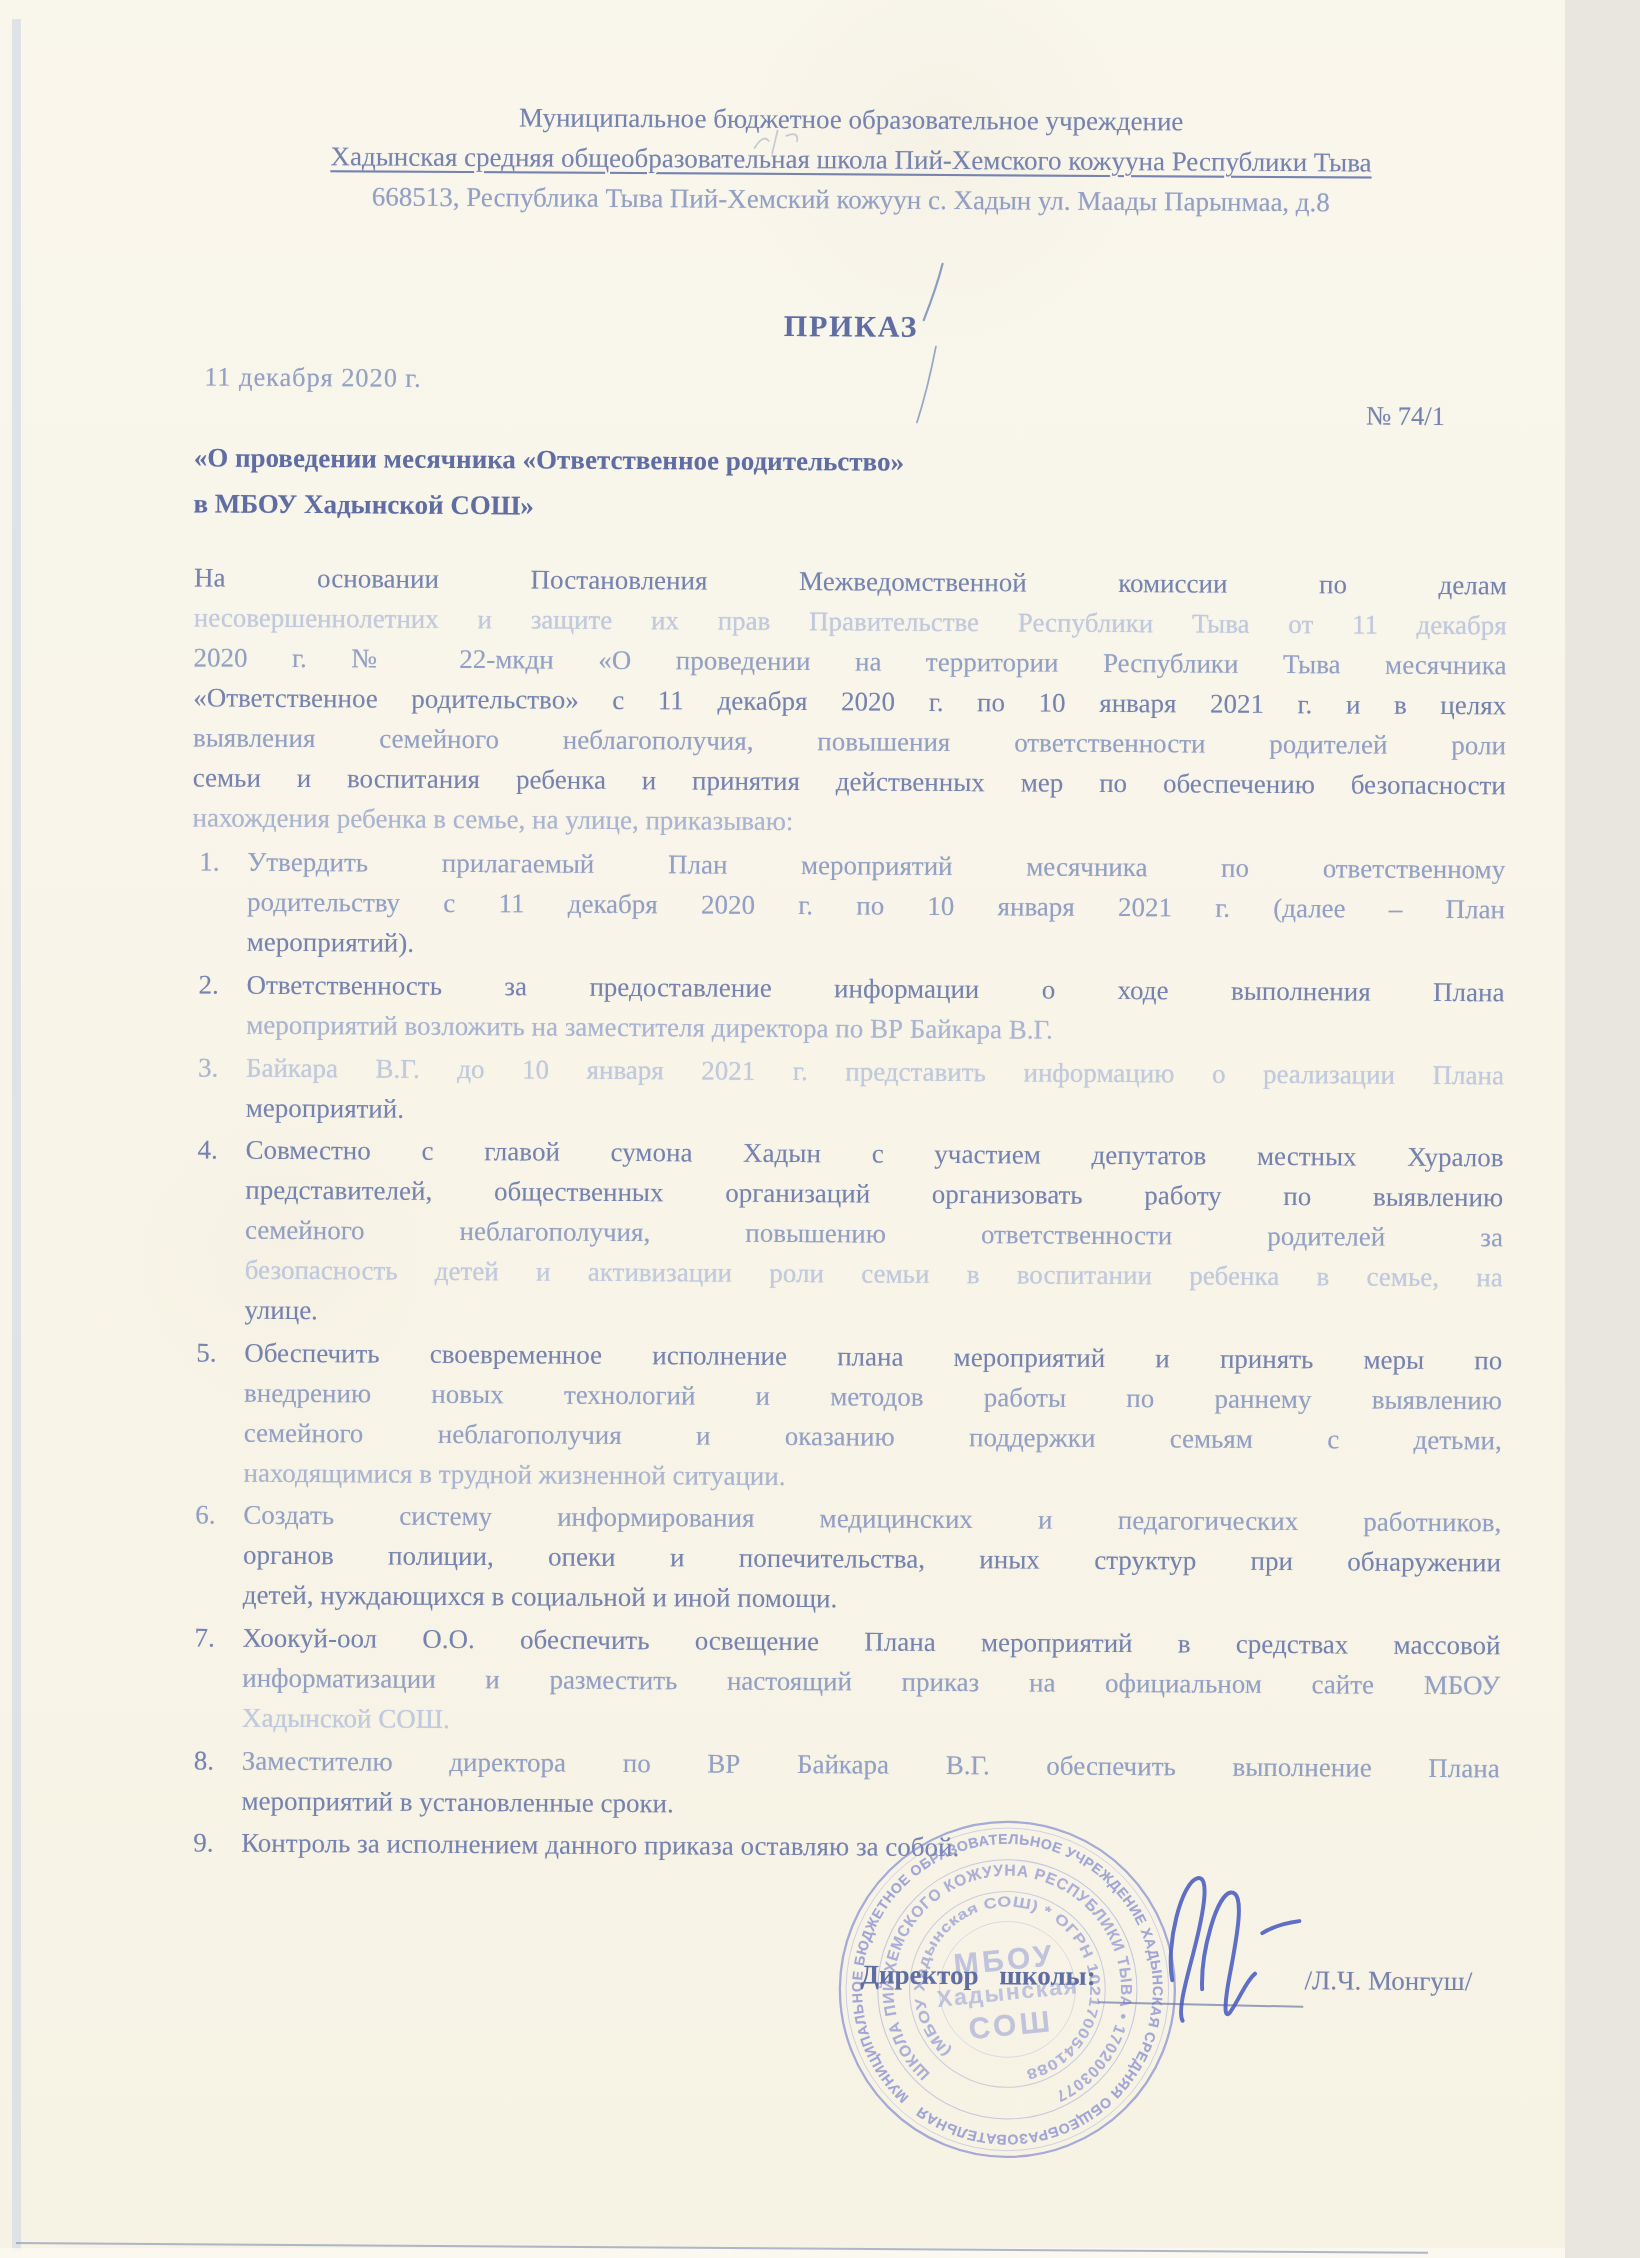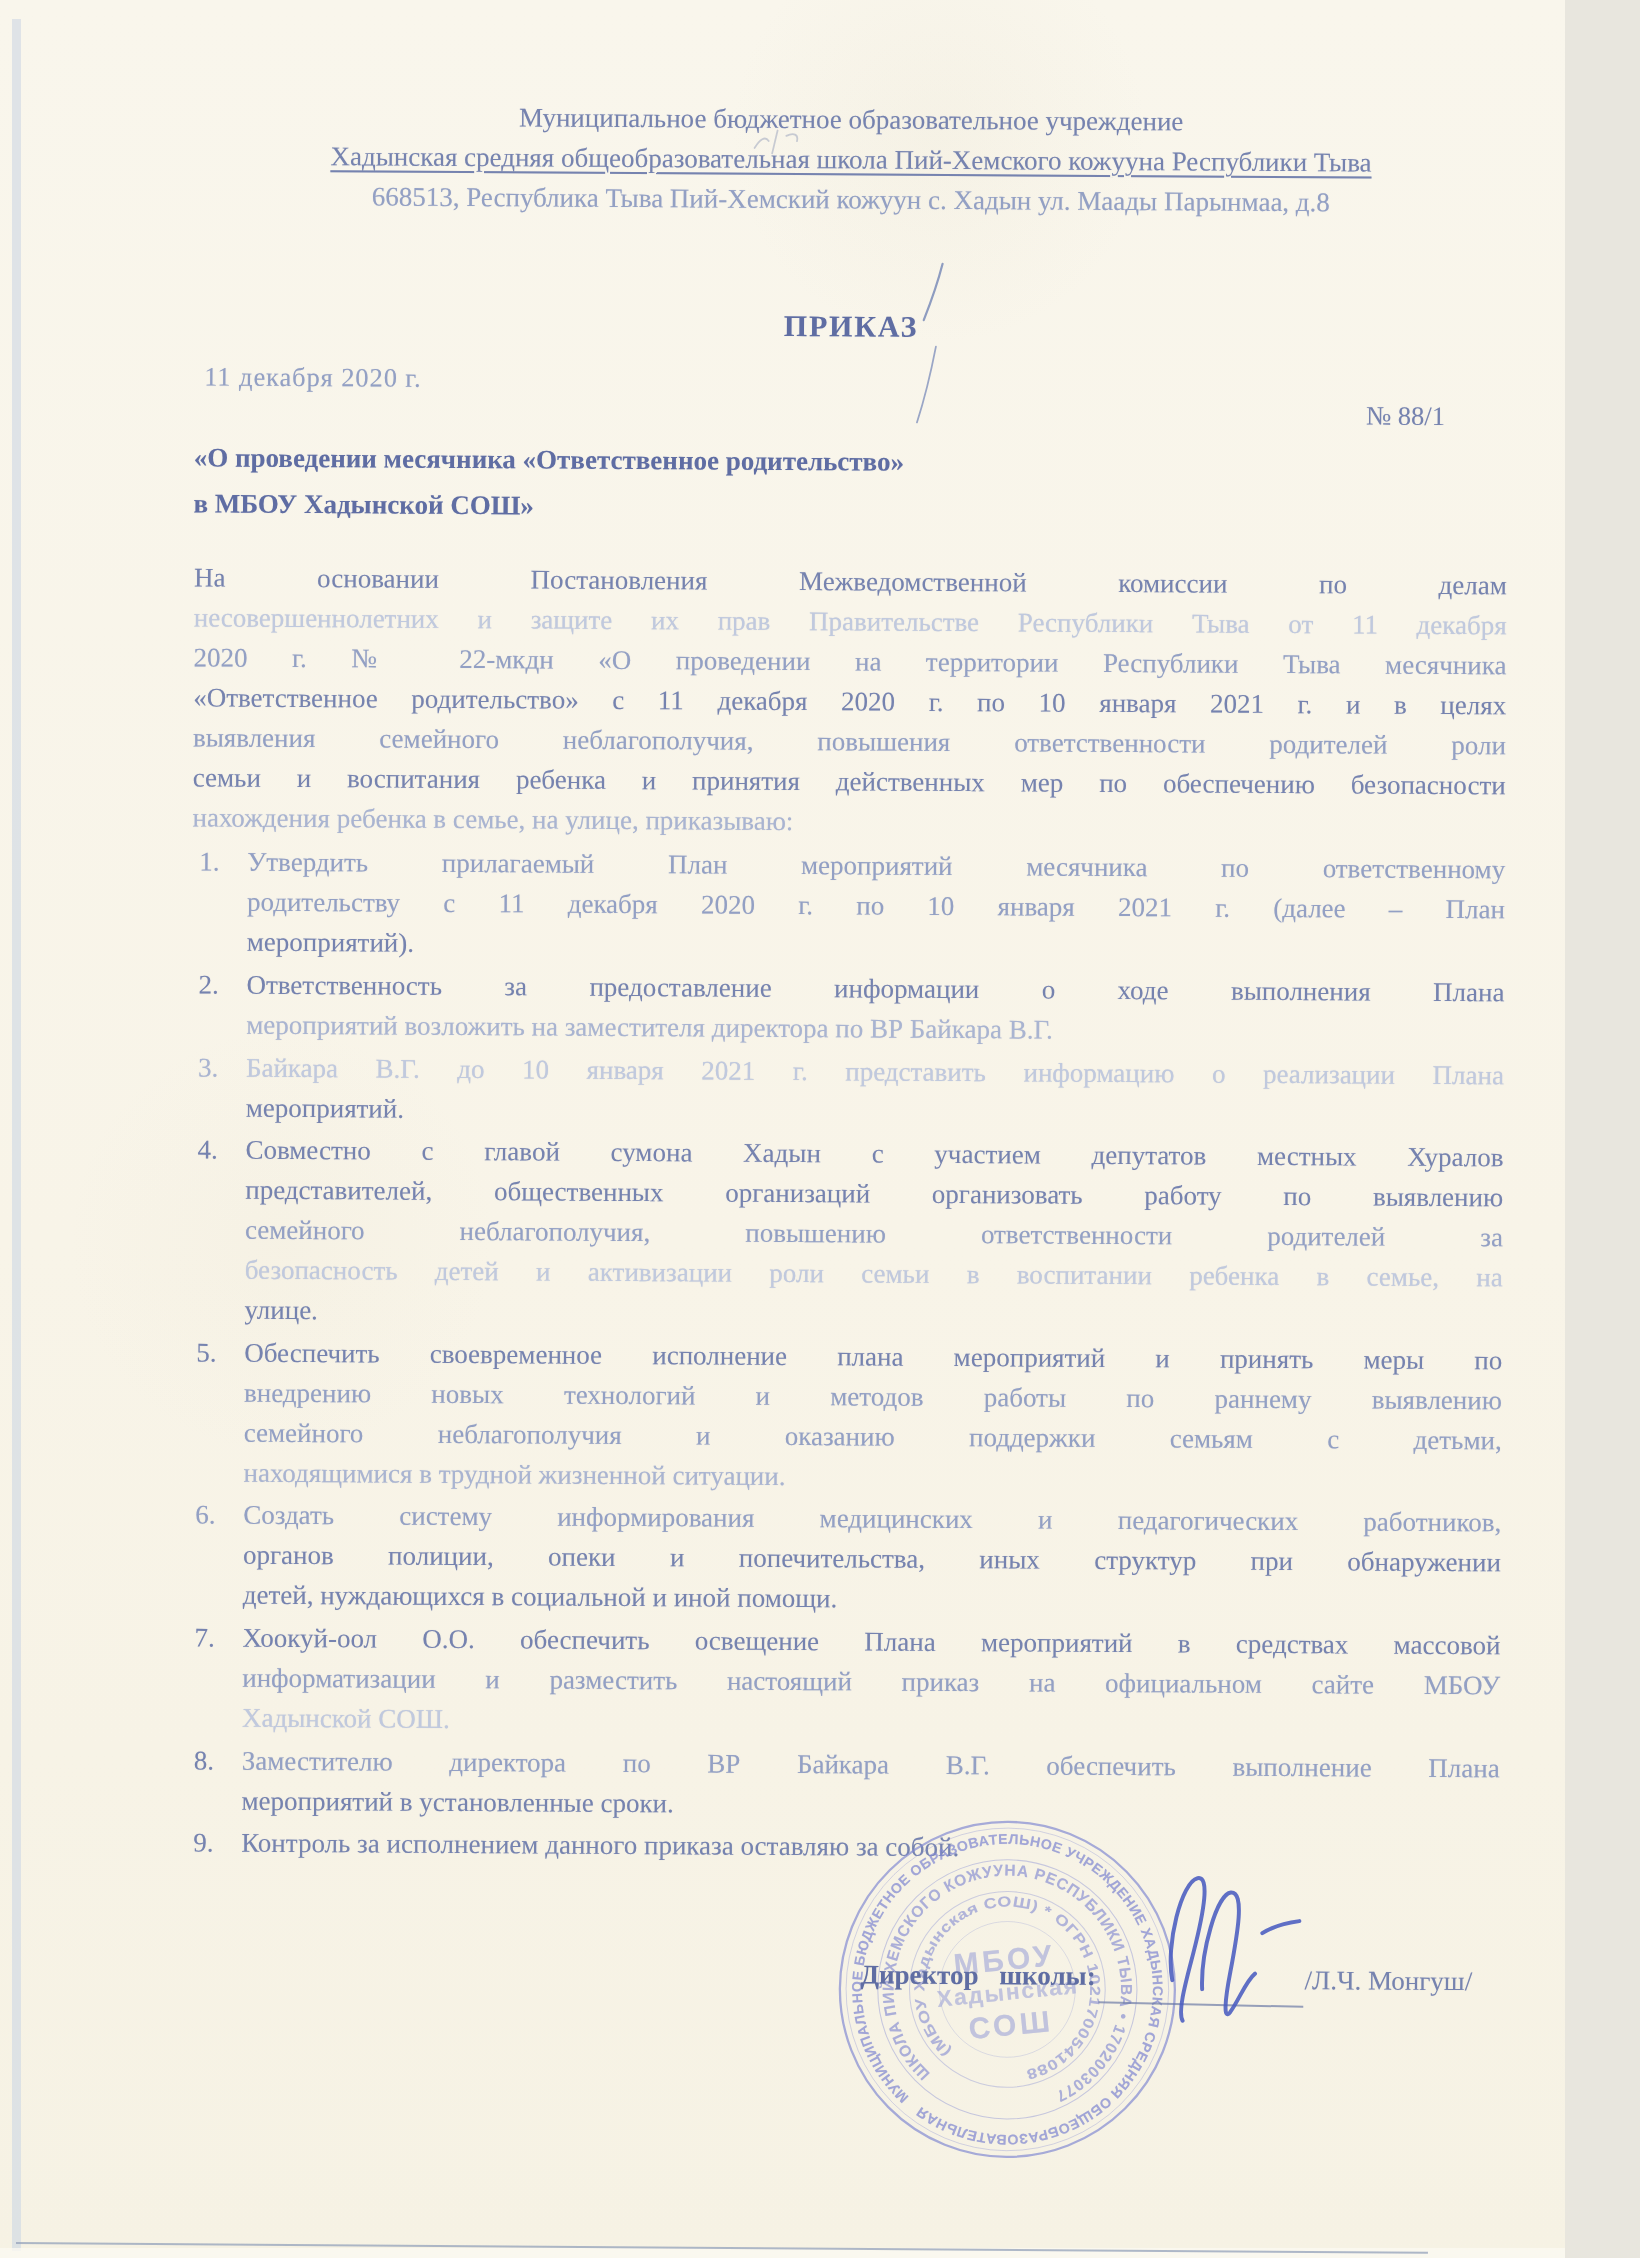--- a/index.html
+++ b/index.html
@@ -66,21 +66,21 @@
   <div class="sheet">
 
     <header class="doc-header">
       <div class="ink">Муниципальное бюджетное образовательное учреждение</div>
       <div class="ink u">Хадынская средняя общеобразовательная школа Пий-Хемского кожууна Республики Тыва</div>
       <div class="med">668513, Республика Тыва Пий-Хемский кожуун с. Хадын ул. Маады Парынмаа, д.8</div>
     </header>
 
     <div class="order-title ink-strong">ПРИКАЗ</div>
     <div class="order-date med">11 декабря 2020 г.</div>
-    <div class="order-number ink">№ 88/1</div>
+    <div class="order-number ink">№ 74/1</div>
 
     <svg class="pen-marks" viewBox="0 0 1860 2560">
       <path d="M1064,298 C1058,322 1050,344 1043,362" fill="none" stroke="#8e9cc0" stroke-width="2.5" stroke-linecap="round"></path>
       <path d="M1057,392 C1051,424 1043,456 1036,478" fill="none" stroke="#9aa6c6" stroke-width="2" stroke-linecap="round"></path>
       <path d="M850,168 c6,-10 12,-14 16,-8 m10,-12 l-6,26 m16,-20 c8,-4 14,-2 12,6" fill="none" stroke="#babfcc" stroke-width="2" opacity=".8" stroke-linecap="round"></path>
     </svg>
 
     <div class="subject">
       <div class="ink-strong">«О проведении месячника «Ответственное родительство»</div>
       <div class="ink-strong">в МБОУ Хадынской СОШ»</div>

